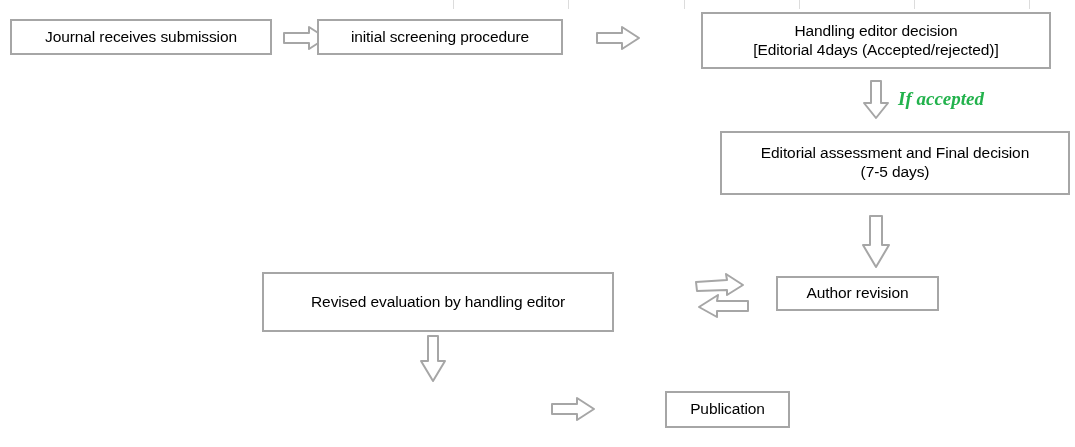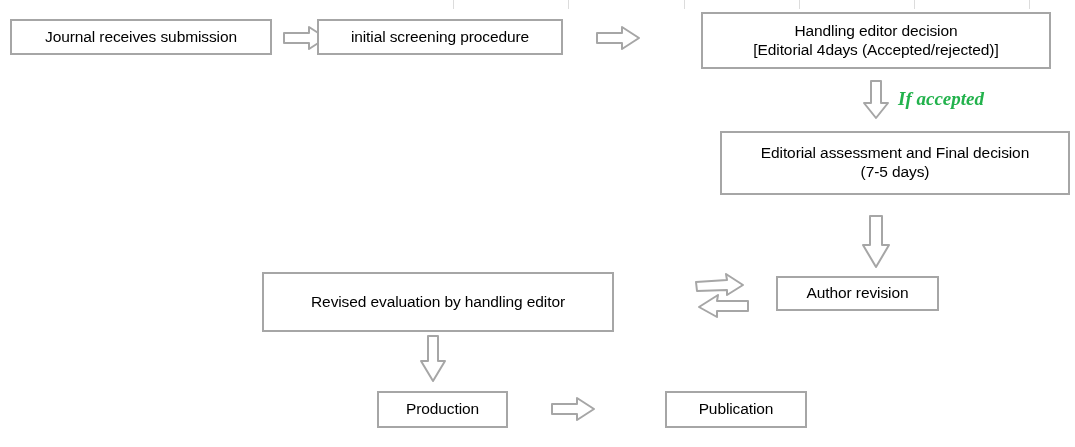--- a/index.html
+++ b/index.html
@@ -144,27 +144,24 @@
   <div class="node" style="left:262px; top:272px; width:352px; height:60px;">
     <span class="txt">Revised evaluation by handling editor</span>
   </div>
 
   <div class="arrow" style="left:419px; top:335px;">
     <svg width="28" height="48" viewBox="0 0 28 48">
       <path d="M9 1 L19 1 L19 26 L26 26 L14 46 L2 26 L9 26 Z"></path>
     </svg>
   </div>
 
-  <div class="node" style="left:377px; top:391px; width:131px; height:37px;">
-    <span class="txt">Production</span>
-  </div>
 
   <div class="arrow" style="left:551px; top:397px;">
     <svg width="44" height="24" viewBox="0 0 44 24">
       <path d="M1 7 L26 7 L26 1 L43 12 L26 23 L26 17 L1 17 Z"></path>
     </svg>
   </div>
 
-  <div class="node" style="left:665px; top:391px; width:142px; height:37px;">
+  <div class="node" style="left:665px; top:391px; width:125px; height:37px;">
     <span class="txt">Publication</span>
   </div>
 
 </div>
 
 </body></html>

